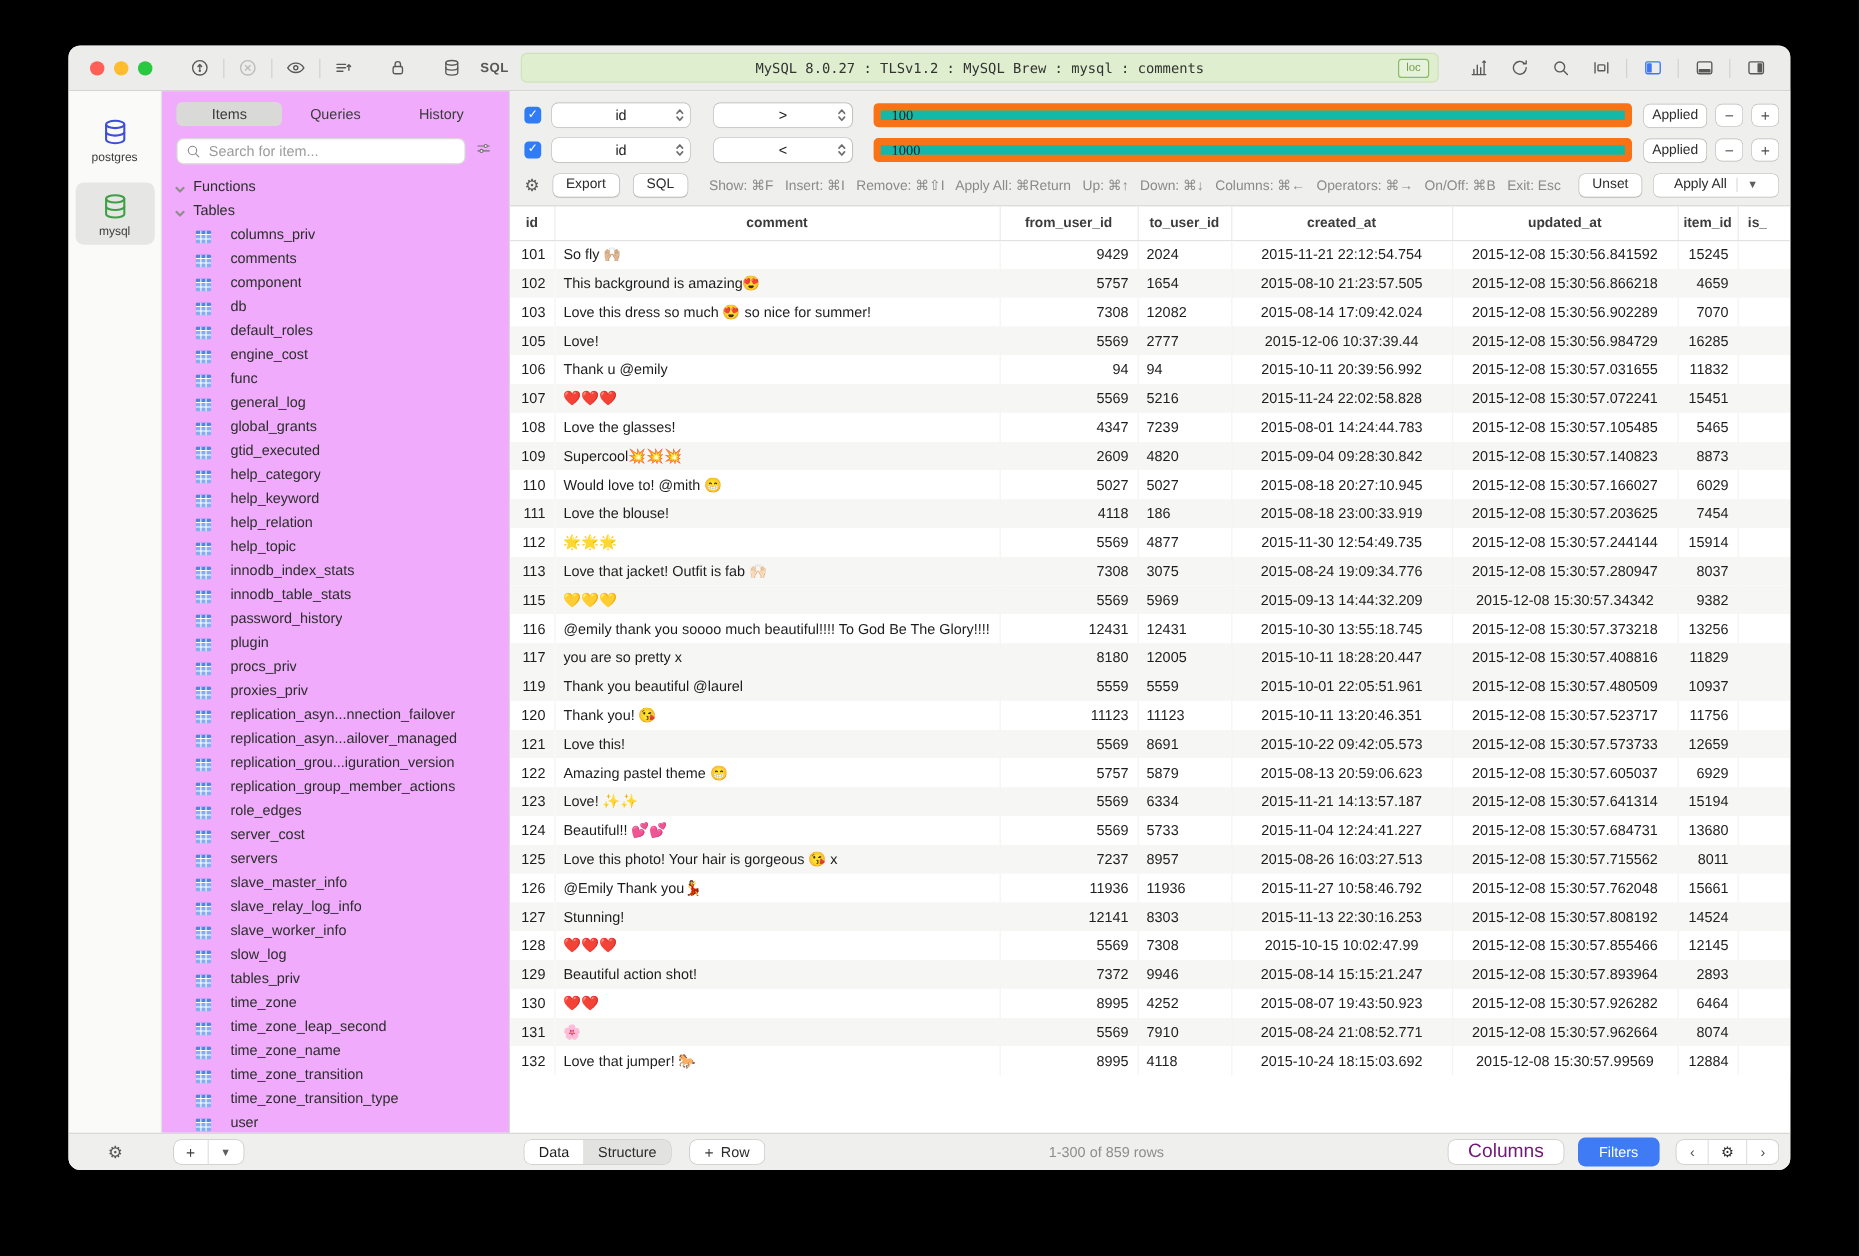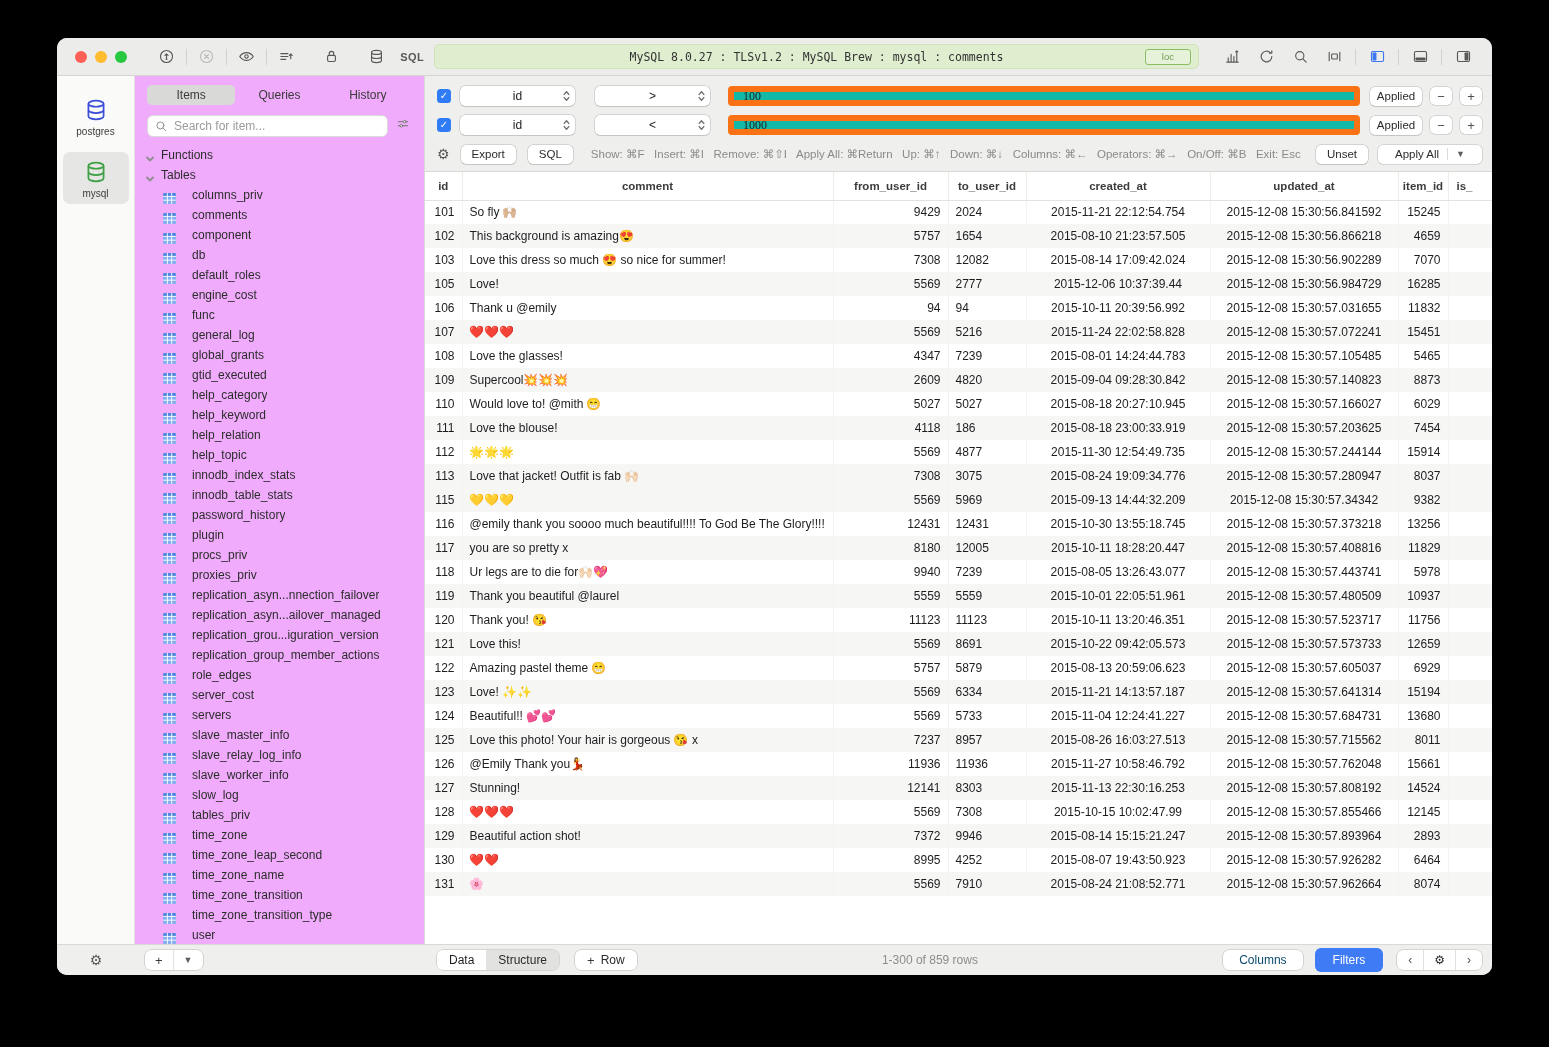--- a/index.html
+++ b/index.html
@@ -11,21 +11,21 @@
   .traffic { display:flex; gap:8px; margin-right:24px; }
   .light { width:12px; height:12px; border-radius:50%; }
   .light.red{ background:#ff5f57; } .light.yellow{ background:#febc2e; } .light.green{ background:#28c840; }
   .tb-icon { width:34px; height:24px; display:flex; align-items:center; justify-content:center; color:#585856; }
   .tb-icon svg { width:17px; height:17px; stroke:currentColor; fill:none; stroke-width:1.6; stroke-linecap:round; stroke-linejoin:round; }
   .tb-icon.disabled { color:#bcbcba; }
   .tb-sep { width:1px; height:16px; background:#d2d2d0; margin:0 4px; }
   .sql-label { font-size:11px; font-weight:700; color:#585856; letter-spacing:.4px; margin:0 10px 0 8px; }
   .conn-bar { position:relative; flex:0 0 765px; height:25px; background:#dfeecf; border:1px solid #cfe2ba; border-radius:5px; display:flex; align-items:center; justify-content:center; margin-right:14px; }
   .conn-title { font-family:"DejaVu Sans Mono", monospace; font-size:11.5px; color:#333; white-space:nowrap; }
-  .loc-badge { position:absolute; right:7px; top:4px; font-size:9.5px; color:#6f9e4f; border:1px solid #8abd65; border-radius:3px; padding:0 16px; line-height:14px; background:rgba(255,255,255,.25); }
+  .loc-badge { position:absolute; right:7px; top:4px; font-size:9.5px; color:#6f9e4f; border:1px solid #8abd65; border-radius:3px; padding:0 6px; line-height:14px; background:rgba(255,255,255,.25); }
   .tb-right { display:flex; align-items:center; margin-left:2px; }
   .panel-active { color:#3d78f2; }
 
   
   .content { flex:1 1 auto; display:flex; min-height:0; }
 
   
   .rail { width:78px; background:#fafaf8; border-right:1px solid #e2e2e0; display:flex; flex-direction:column; align-items:center; padding-top:14px; gap:10px; }
   .conn-item { width:66px; border-radius:7px; padding:7px 0 5px; display:flex; flex-direction:column; align-items:center; gap:3px; }
   .conn-item.selected { background:#e6e6e4; }
@@ -89,21 +89,21 @@
   .bb-main { flex:1; display:flex; align-items:center; padding:0 10px 0 12px; }
   .pill-group { display:flex; height:20px; background:#fff; border-radius:6px; box-shadow:0 0 0 .5px rgba(0,0,0,.22); overflow:hidden; align-items:stretch; }
   .pill-seg { display:flex; align-items:center; justify-content:center; font-size:12px; color:#2b2b2b; padding:0 10px; }
   .pill-div { width:1px; background:#e0e0de; }
   .seg-ds { height:20px; border-radius:6px; box-shadow:0 0 0 .5px rgba(0,0,0,.22); overflow:hidden; display:flex; }
   .seg-ds .seg { font-size:12px; padding:0 12px; display:flex; align-items:center; }
   .seg-data { background:#fff; color:#1f1f1f; }
   .seg-structure { background:#e2e2e0; color:#2b2b2b; }
   .addrow-btn { margin-left:16px; height:20px; background:#fff; border-radius:6px; box-shadow:0 0 0 .5px rgba(0,0,0,.22); font-size:12px; color:#2b2b2b; display:flex; align-items:center; gap:6px; padding:0 12px; }
   .rowcount { flex:1; text-align:center; font-size:12px; color:#8d8d8d; }
-  .columns-btn { height:20px; background:#fff; border-radius:6px; box-shadow:0 0 0 .5px rgba(0,0,0,.22); font-size:12px; color:#0c4a6e; display:flex; align-items:center; padding:0 16px; }
+  .columns-btn { height:20px; background:#fff; border-radius:6px; box-shadow:0 0 0 .5px rgba(0,0,0,.22); font-size:16px; color:#701a75; display:flex; align-items:center; padding:0 16px; }
   .filters-btn { margin-left:12px; height:20px; background:#3e7bf4; border-radius:6px; font-size:12px; color:#fff; display:flex; align-items:center; padding:12px 18px; }
   .nav-group { margin-left:14px; }
   .nav-seg { padding:0 11px; color:#4e4e4e; font-size:12px; }
   .plus-glyph { font-size:13px; color:#3c3c3c; }
   .dd-glyph { font-size:9px; color:#5e5e5e; }
 </style>
 </head>
 <body>
 
 <div class="window">
@@ -798,30 +798,20 @@
               <tr class="alt">
                 <td class="ar">117</td>
                 <td class="al cmt">you are so pretty x</td>
                 <td class="ar">8180</td>
                 <td class="al">12005</td>
                 <td class="ac">2015-10-11 18:28:20.447</td>
                 <td class="ac">2015-12-08 15:30:57.408816</td>
                 <td class="ar">11829</td>
                 <td class="al"></td>
               </tr>
-              <tr>
-                <td class="ar">118</td>
-                <td class="al cmt">Ur legs are to die for🙌🏻💖</td>
-                <td class="ar">9940</td>
-                <td class="al">7239</td>
-                <td class="ac">2015-08-05 13:26:43.077</td>
-                <td class="ac">2015-12-08 15:30:57.443741</td>
-                <td class="ar">5978</td>
-                <td class="al"></td>
-              </tr>
               <tr class="alt">
                 <td class="ar">119</td>
                 <td class="al cmt">Thank you beautiful @laurel</td>
                 <td class="ar">5559</td>
                 <td class="al">5559</td>
                 <td class="ac">2015-10-01 22:05:51.961</td>
                 <td class="ac">2015-12-08 15:30:57.480509</td>
                 <td class="ar">10937</td>
                 <td class="al"></td>
               </tr>
@@ -936,20 +926,30 @@
                 <td class="al"></td>
               </tr>
               <tr class="alt">
                 <td class="ar">131</td>
                 <td class="al cmt">🌸</td>
                 <td class="ar">5569</td>
                 <td class="al">7910</td>
                 <td class="ac">2015-08-24 21:08:52.771</td>
                 <td class="ac">2015-12-08 15:30:57.962664</td>
                 <td class="ar">8074</td>
+                <td class="al"></td>
+              </tr>
+              <tr>
+                <td class="ar">132</td>
+                <td class="al cmt">Love that jumper! 🐎</td>
+                <td class="ar">8995</td>
+                <td class="al">4118</td>
+                <td class="ac">2015-10-24 18:15:03.692</td>
+                <td class="ac">2015-12-08 15:30:57.99569</td>
+                <td class="ar">12884</td>
                 <td class="al"></td>
               </tr>
             </tbody>
         </table>
       </div>
 
     </div>
   </div>
 
   <div class="bottombar">

